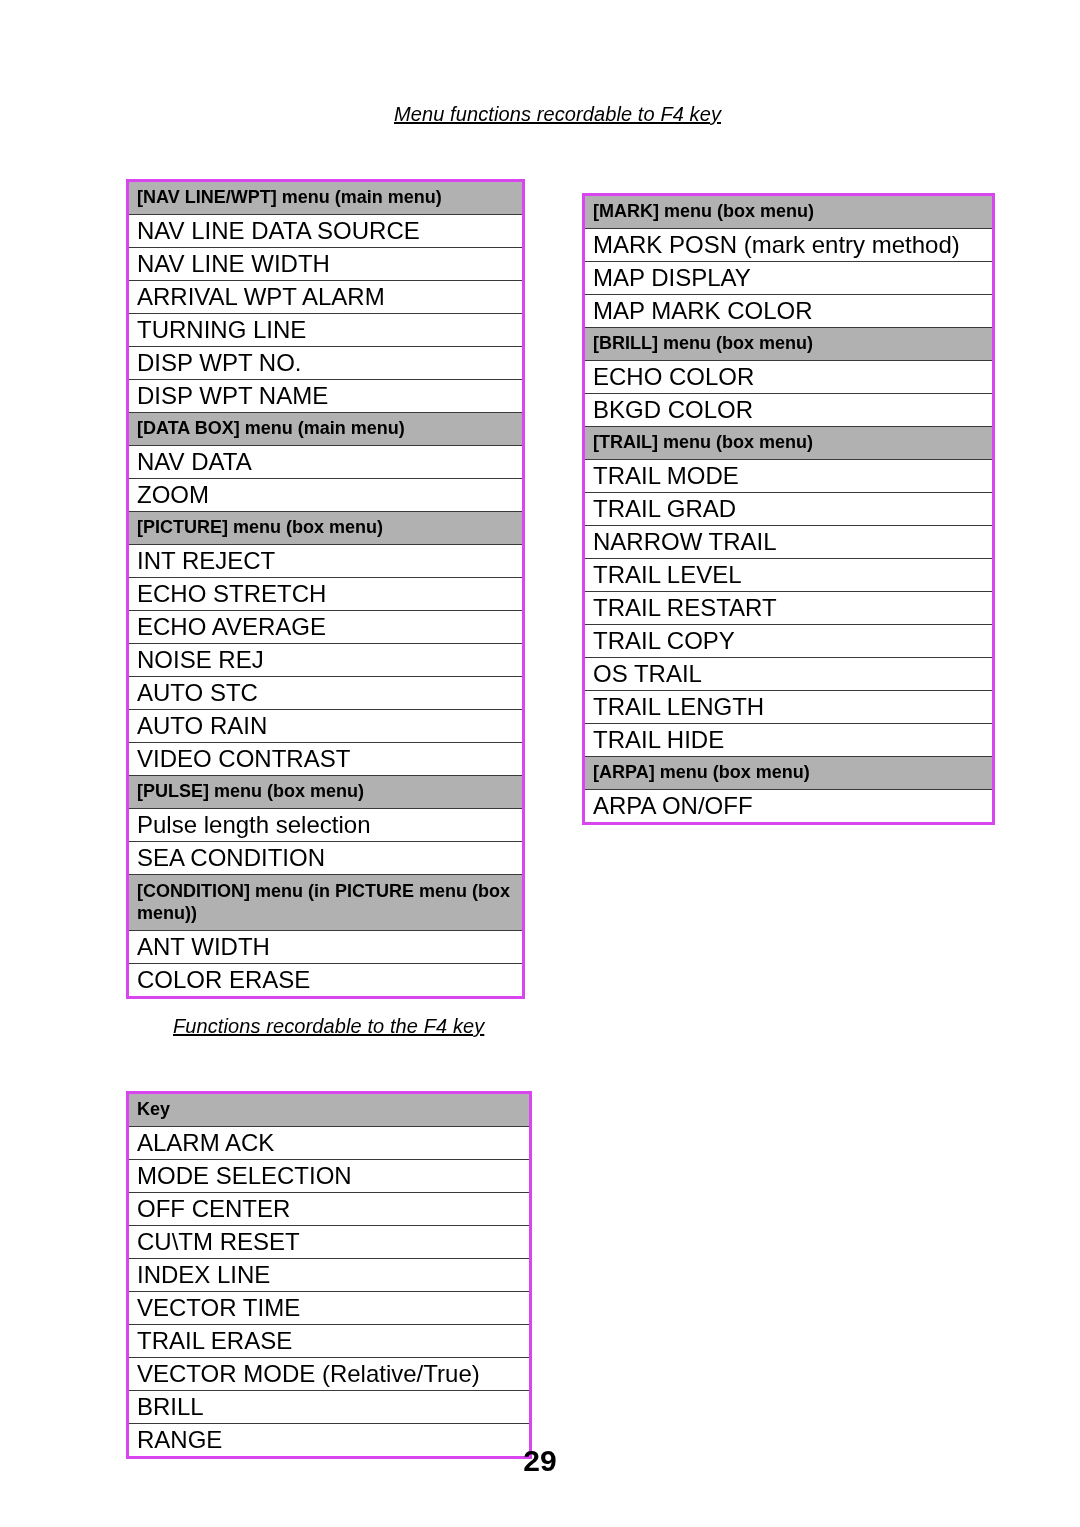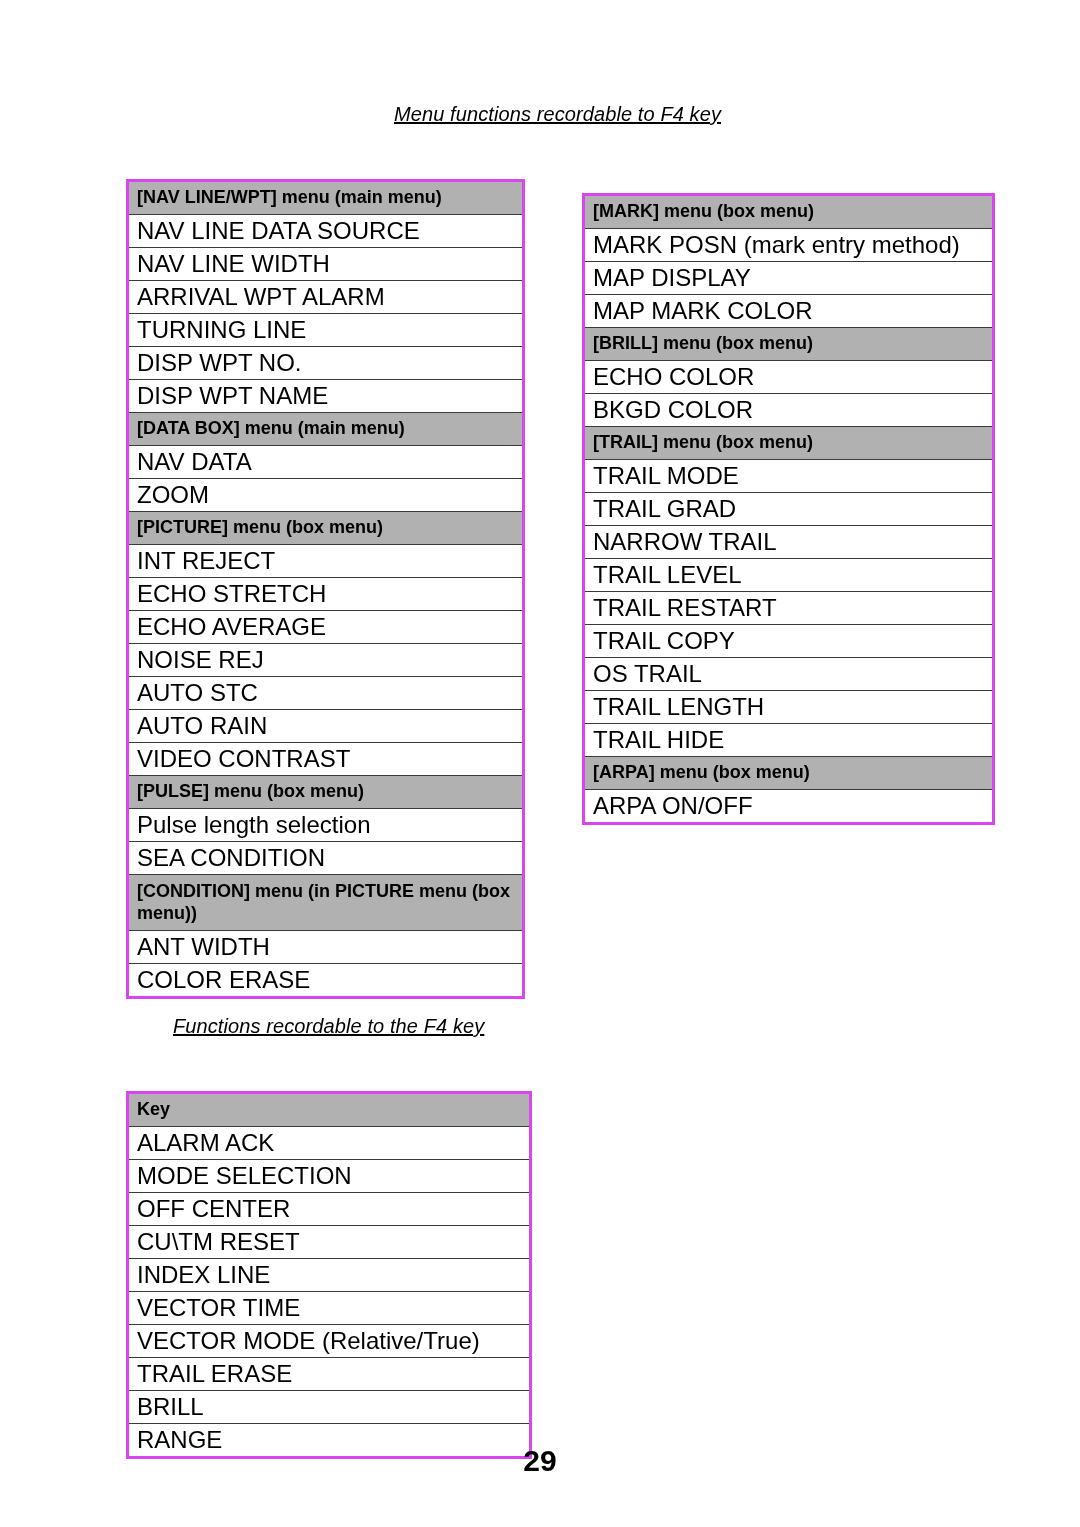--- a/index.html
+++ b/index.html
@@ -154,21 +154,21 @@
   <div class="section-title" id="title-functions">Functions recordable to the F4 key</div>
 
   <div class="tbl" id="table-keys">
       <div class="row header"><span>Key</span></div>
       <div class="row"><span>ALARM ACK</span></div>
       <div class="row"><span>MODE SELECTION</span></div>
       <div class="row"><span>OFF CENTER</span></div>
       <div class="row"><span>CU\TM RESET</span></div>
       <div class="row"><span>INDEX LINE</span></div>
       <div class="row"><span>VECTOR TIME</span></div>
+      <div class="row"><span>TRAIL ERASE</span></div>
       <div class="row"><span>VECTOR MODE </span><span class="sub">(Relative/True)</span></div>
-      <div class="row"><span>TRAIL ERASE</span></div>
       <div class="row"><span>BRILL</span></div>
       <div class="row"><span>RANGE</span></div>
     </div>
 
   <div id="page-number">29</div>
 
 </div>
 
 </body></html>

